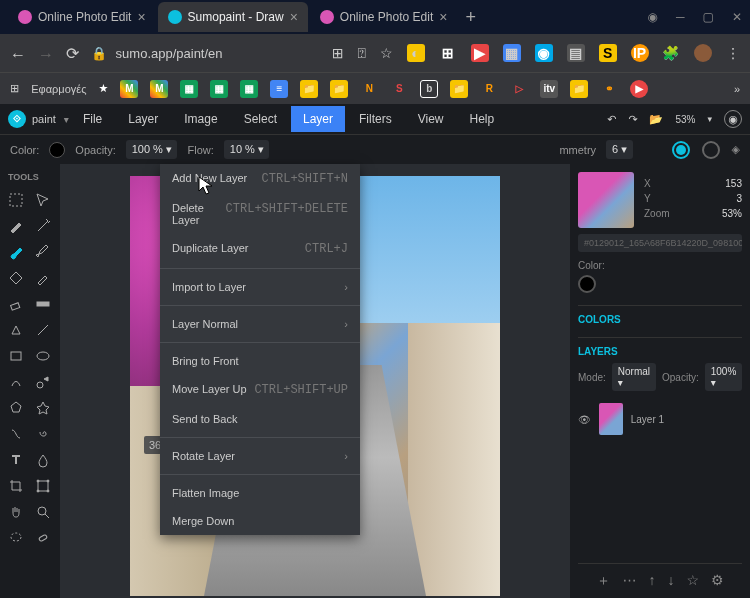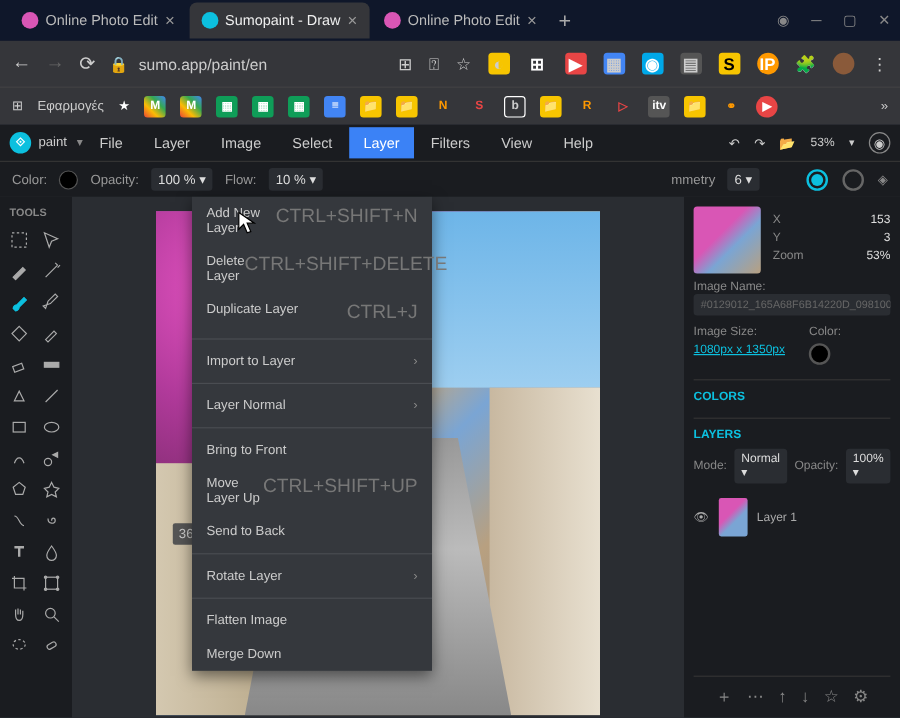--- a/index.html
+++ b/index.html
@@ -53,21 +53,21 @@
 .canvas-img { width: 370px; height: 420px; background: linear-gradient(135deg, #b84fb0 0%, #d956b5 20%, #8a4a8a 35%, #c5a880 45%, #7aa5d4 55%, #b8a080 70%, #888 100%); position: relative; overflow: hidden; }
 .canvas-sky { position: absolute; top: 0; right: 0; width: 45%; height: 35%; background: linear-gradient(#6db5e8, #9dcef0); }
 .canvas-flowers { position: absolute; top: 0; left: 0; width: 55%; height: 50%; background: radial-gradient(circle at 30% 30%, #e855c4, #b03a9a, #7a2a6a); }
 .canvas-street { position: absolute; bottom: 0; left: 20%; width: 60%; height: 55%; background: linear-gradient(#999 0%, #bbb 40%, #888 100%); clip-path: polygon(20% 0, 80% 0, 100% 100%, 0 100%); }
 .canvas-wall-l { position: absolute; bottom: 0; left: 0; width: 30%; height: 60%; background: linear-gradient(90deg, #d4c8b0, #b8a888); }
 .canvas-wall-r { position: absolute; bottom: 0; right: 0; width: 25%; height: 65%; background: linear-gradient(270deg, #e8e0d0, #c8b8a0); }
 .num36 { position: absolute; top: 260px; left: 14px; background: #555; color: #ccc; padding: 3px 5px; font-size: 11px; border-radius: 2px; }
 
 .dropdown { position: absolute; top: 0; left: 100px; width: 200px; background: #35383d; box-shadow: 0 4px 12px rgba(0,0,0,0.5); z-index: 100; }
 .dd-item { display: flex; justify-content: space-between; padding: 8px 12px; font-size: 11px; color: #ccc; cursor: pointer; }
-.dd-shortcut { color: #777; font-size: 16px; }
+.dd-shortcut { color: #777; font-size: 12px; font-family: Liberation Mono, monospace; }
 .dd-sep { height: 1px; background: #4a4d52; margin: 4px 0; }
 .dd-arrow { color: #888; }
 
 .right-panel { width: 180px; background: #1a1c20; padding: 8px; font-size: 10px; color: #aaa; }
 .rp-title { color: #0cc0df; font-size: 10px; font-weight: bold; margin-bottom: 6px; }
 .rp-row { display: flex; align-items: center; margin-bottom: 6px; }
 .thumb { width: 56px; height: 56px; background: linear-gradient(135deg, #d956b5 40%, #7aa5d4 60%, #b8a080); border-radius: 3px; }
 .rp-props { flex: 1; margin-left: 10px; }
 .rp-prop { display: flex; justify-content: space-between; margin-bottom: 4px; }
 .rp-label { color: #888; }
@@ -426,27 +426,22 @@
         <div class="rp-prop">
             <span class="rp-label">Y</span>
             <span class="rp-val">3</span>
           </div>
         <div class="rp-prop">
             <span class="rp-label">Zoom</span>
             <span class="rp-val">53%</span>
           </div>
       </div>
     </div>
-    <div class="rp-label" style="margin-top:6px">Image Name:</div>
     <div class="rp-input">#0129012_165A68F6B14220D_098100214123</div>
     <div style="display:flex;gap:20px">
-      <div>
-        <div class="rp-label">Image Size:</div>
-        <div class="rp-link" style="margin-top:4px">1080px x 1350px</div>
-      </div>
       <div>
         <div class="rp-label">Color:</div>
         <div class="color-circle" style="margin-top:4px"></div>
       </div>
     </div>
 
     <div class="rp-section">
       <div class="rp-title">COLORS</div>
     </div>
 

